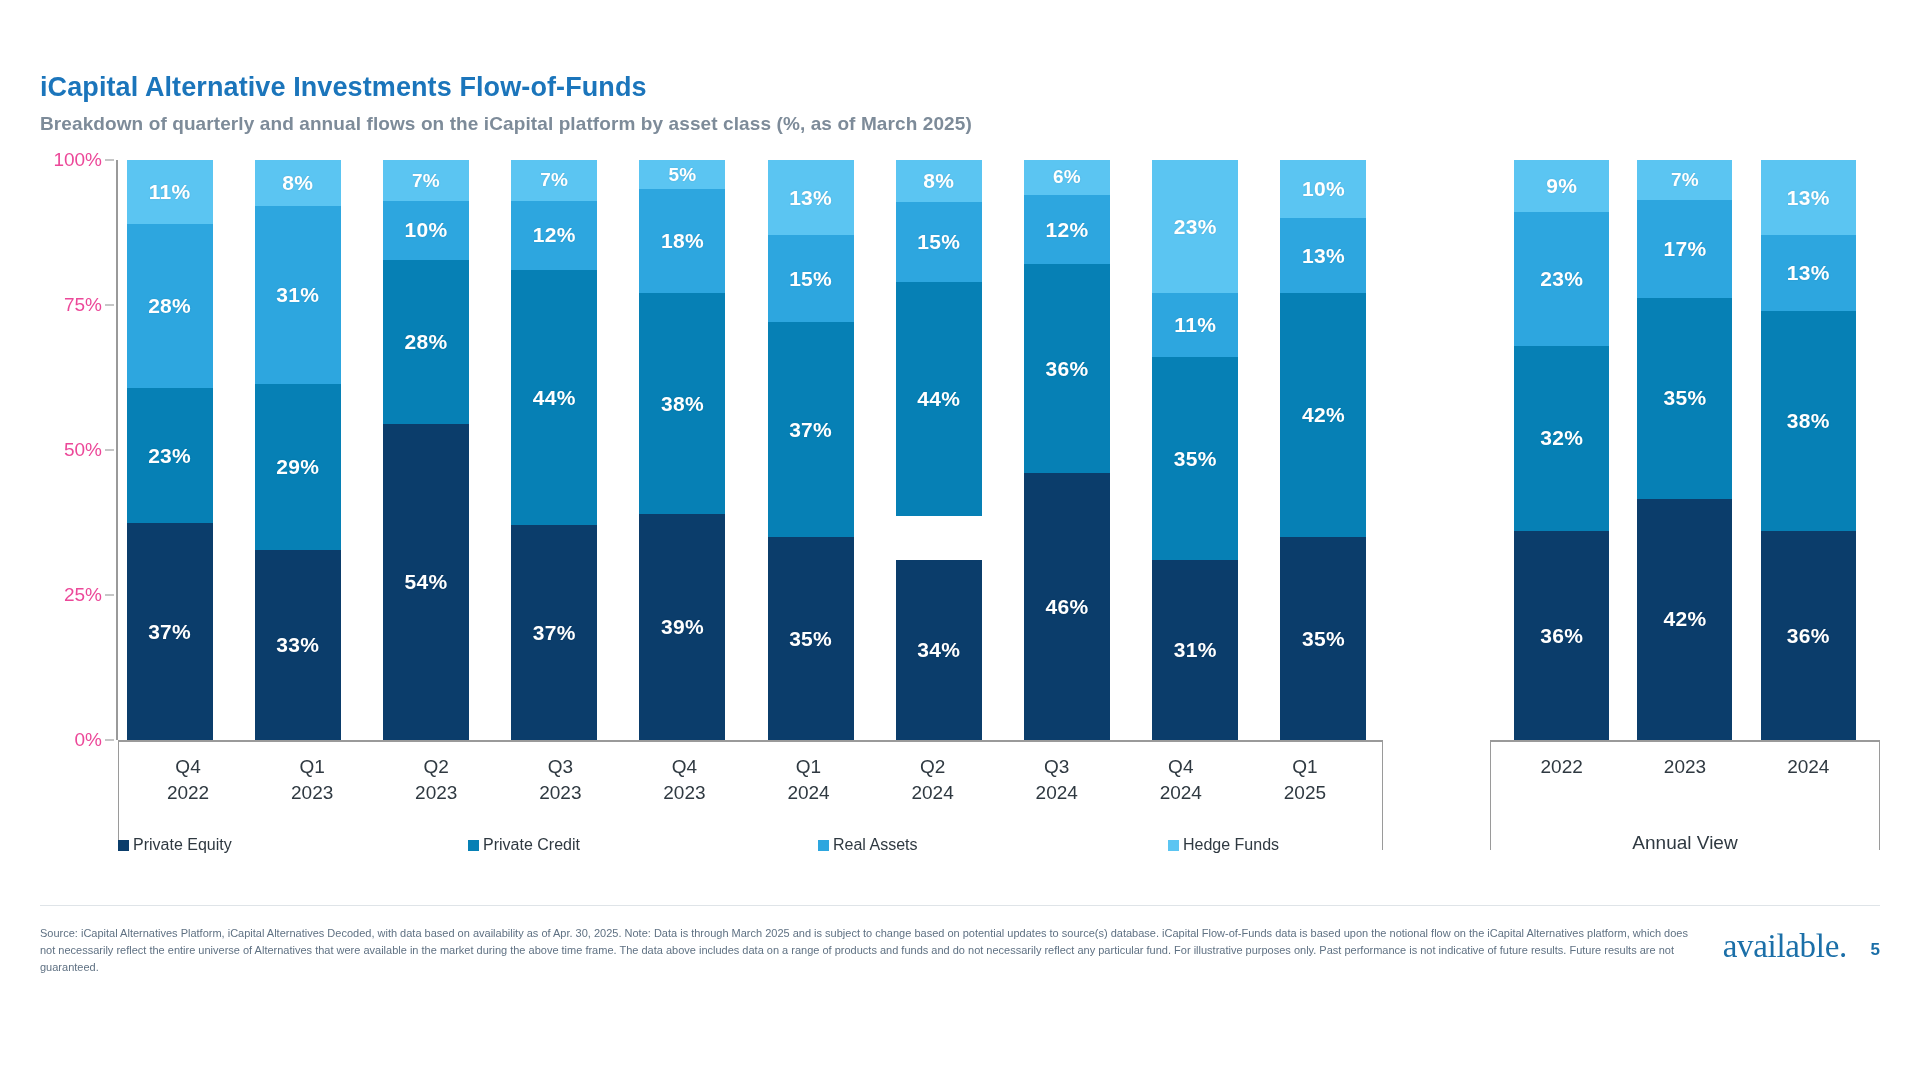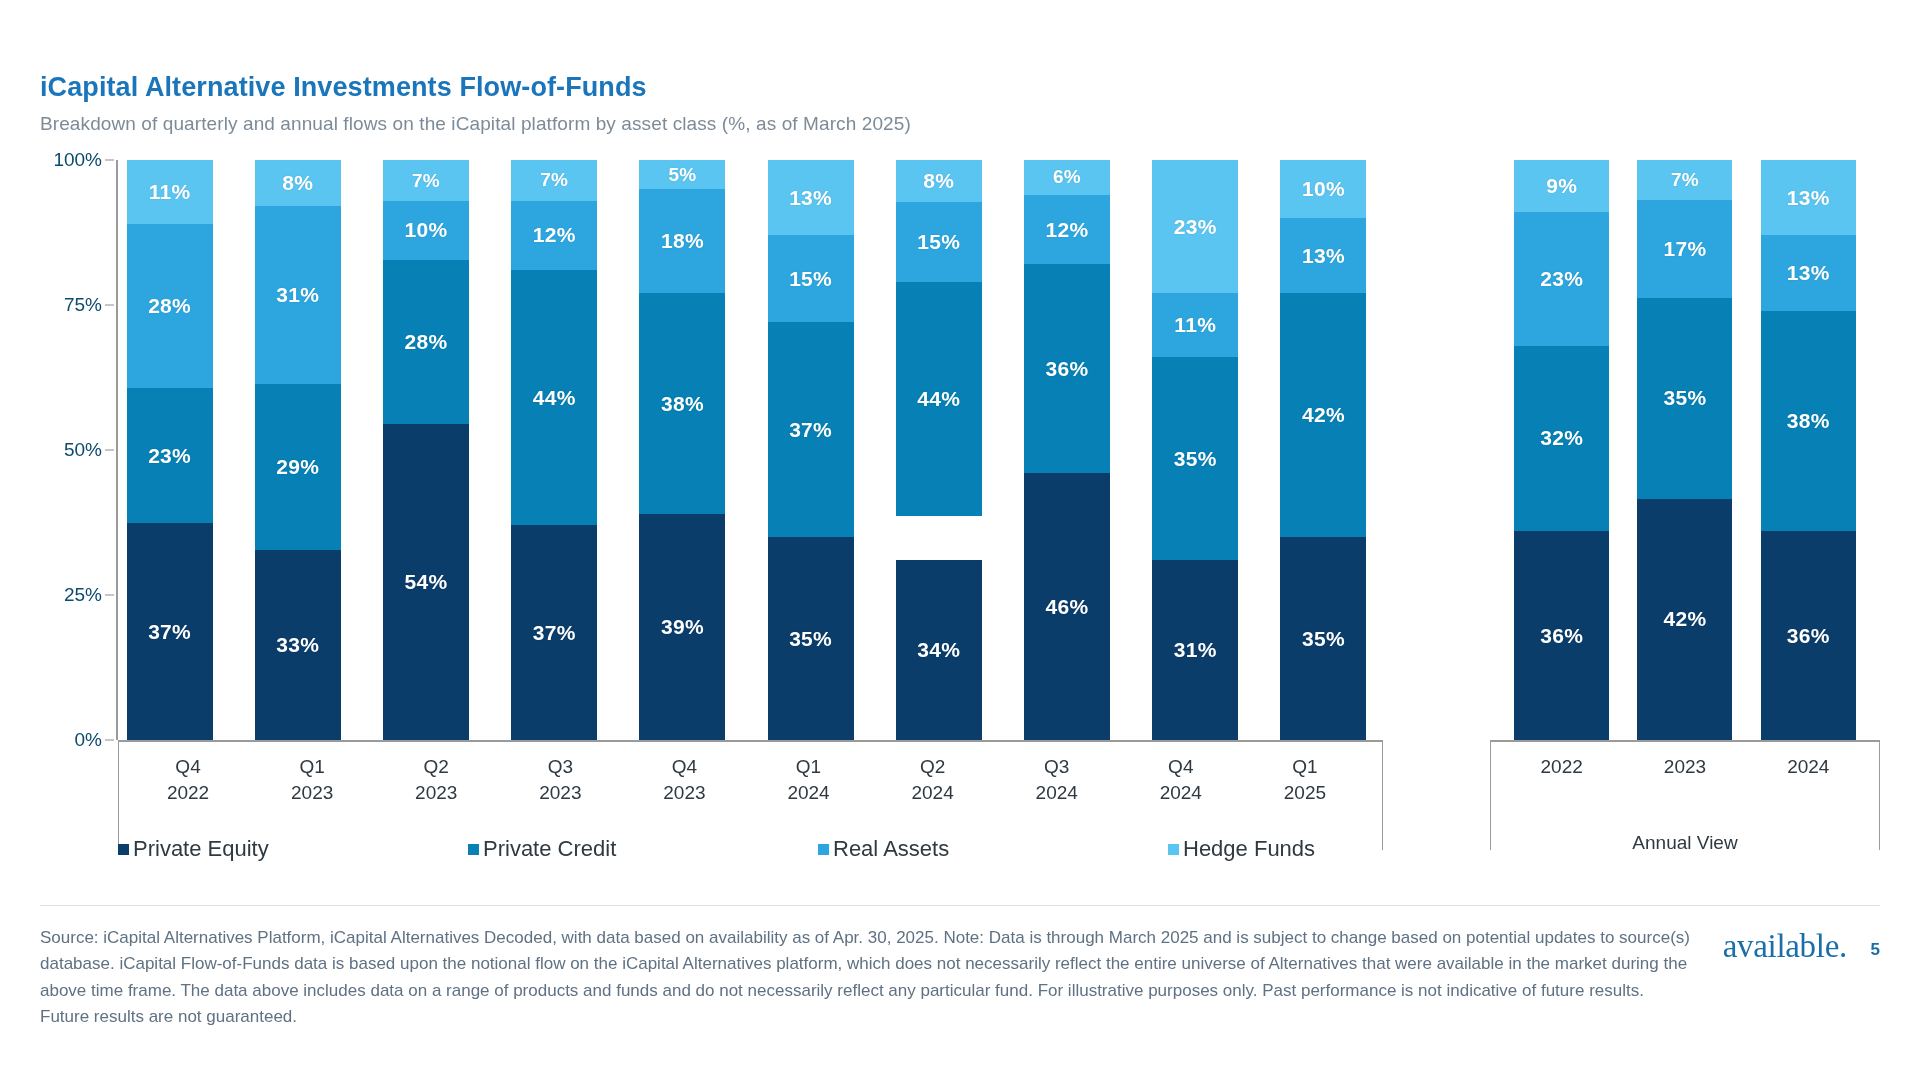--- a/index.html
+++ b/index.html
@@ -11,34 +11,34 @@
   }
   .slide { position: relative; width: 1920px; height: 1080px; background:#fff; }
 
   
   .title {
     position: absolute; left: 40px; top: 72px;
     font-size: 27px; font-weight: 600; color: #1B75BB; letter-spacing: .1px;
   }
   .subtitle {
     position: absolute; left: 40px; top: 113px;
-    font-size: 19px; font-weight: 400; color: #7D8B99; letter-spacing: .1px;
+    font-size: 19px; font-weight: 700; color: #7D8B99; letter-spacing: .1px;
   }
 
   
   .plot-wrap {
     position: absolute; left: 0px; top: 160px;
     width: 1920px; height: 600px;
   }
 
   
   .yaxis { position: absolute; left: 40px; top: 0; width: 78px; height: 580px; }
   .ytick {
     position: absolute; right: 16px; transform: translateY(-50%);
-    font-size: 19px; color: #0c4a6e; white-space: nowrap; text-align: right;
+    font-size: 19px; color: #ec4899; white-space: nowrap; text-align: right;
   }
   .ytick-mark {
     position: absolute; right: 4px; width: 9px; height: 1px;
     background: #8d8d8d; transform: translateY(-50%);
   }
   .yaxis-line {
     position: absolute; right: 0px; top: 0; width: 1.6px; height: 580px;
     background: #9a9a9a;
   }
 
@@ -98,32 +98,32 @@
     text-align: center; font-size: 19px; color: #2f3941;
   }
 
   
   .legend {
     position: absolute; left: 118px; top: 836px; width: 1400px;
     display: flex;
   }
   .legend-item {
     width: 355px; display: flex; align-items: center; gap: 4px;
-    font-size: 22px; color: #2f3941;
+    font-size: 16px; color: #2f3941;
   }
   .legend-swatch { width: 11px; height: 11px; display: inline-block; }
 
   
   .footer-rule {
     position: absolute; left: 40px; top: 905px; width: 1840px; height: 1px;
     background: #dfe4e8;
   }
   .footnote {
     position: absolute; left: 40px; top: 925px; width: 1650px;
-    font-size: 17px; line-height: 1.55; color: #5f7183;
+    font-size: 11px; line-height: 1.55; color: #5f7183;
     text-align: left;
   }
   .brand {
     position: absolute; right: 73px; top: 928px;
     font-family: "Liberation Serif", serif;
     font-size: 33px; color: #1B6FA8; letter-spacing: -.3px;
   }
   .brand .dot { color:#1B6FA8; }
   .pagenum {
     position: absolute; right: 40px; top: 940px;

